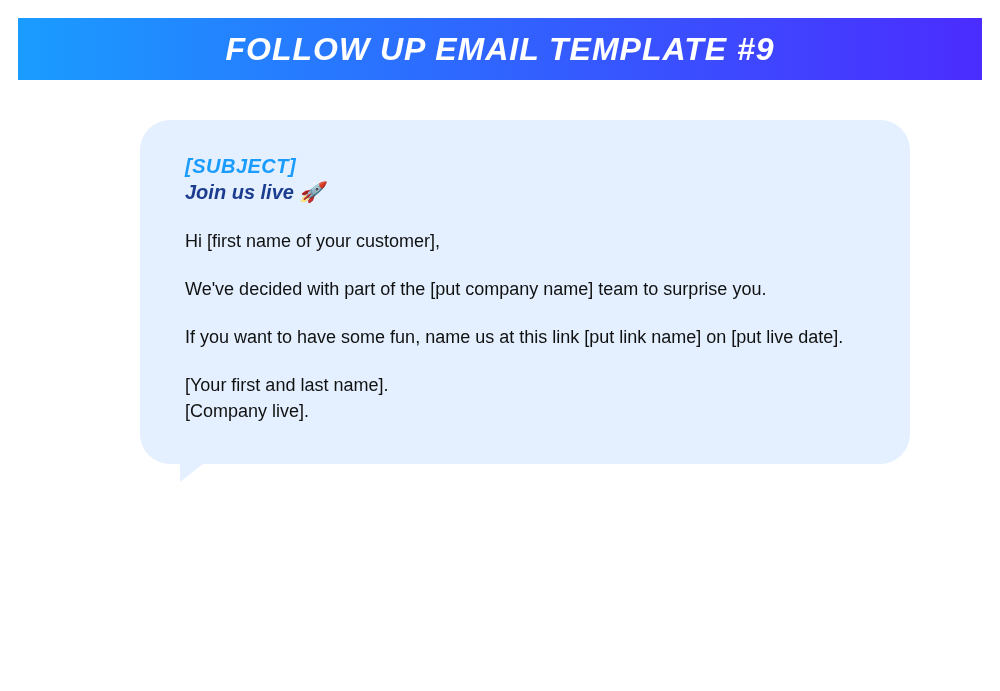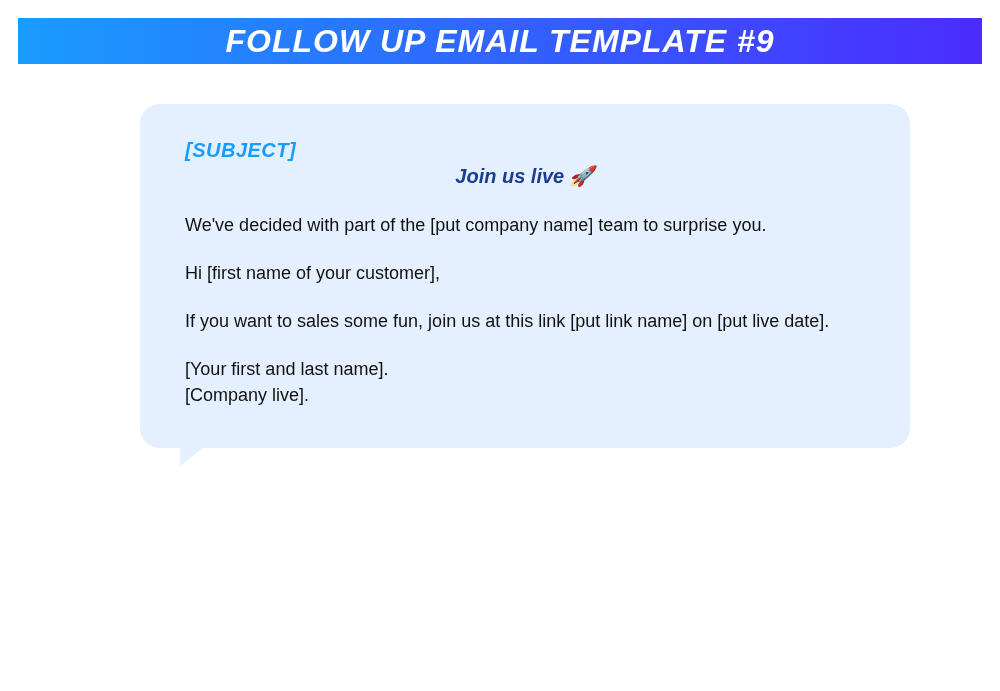--- a/index.html
+++ b/index.html
@@ -9,40 +9,40 @@
     }
     body {
       font-family: 'Segoe UI', Tahoma, Geneva, Verdana, sans-serif;
       background: #ffffff;
       width: 1000px;
       height: 691px;
       overflow: hidden;
     }
     .header-banner {
       margin: 18px 18px 0 18px;
-      height: 46px;
+      height: 62px;
       background: linear-gradient(90deg, #1a9cff 0%, #2b6fff 40%, #4b2cff 100%);
       display: flex;
       align-items: center;
       justify-content: center;
     }
     .header-title {
       color: #ffffff;
       font-weight: 900;
       font-style: italic;
       font-size: 32px;
       letter-spacing: 1px;
       text-transform: uppercase;
     }
     .bubble-wrapper {
       padding: 40px 90px 0 140px;
     }
     .speech-bubble {
       background: #e4f0ff;
-      border-radius: 20px;
+      border-radius: 30px;
       padding: 35px 45px 40px 45px;
       position: relative;
     }
     .speech-bubble::after {
       content: '';
       position: absolute;
       bottom: -18px;
       left: 40px;
       width: 0;
       height: 0;
@@ -57,21 +57,20 @@
       font-size: 20px;
       letter-spacing: 0.5px;
       margin-bottom: 2px;
     }
     .subject-line {
       color: #1c3d8f;
       font-weight: 800;
       font-style: italic;
       font-size: 20px;
       margin-bottom: 24px;
-      text-align: center;
     }
     .body-text {
       color: #111111;
       font-size: 18px;
       line-height: 1.45;
     }
     .body-para {
       margin-bottom: 22px;
     }
     .body-para:last-child {
@@ -86,22 +85,22 @@
 
 <div class="header-banner">
   <div class="header-title">FOLLOW UP EMAIL TEMPLATE #9</div>
 </div>
 
 <div class="bubble-wrapper">
   <div class="speech-bubble">
     <div class="subject-label">[SUBJECT]</div>
     <div class="subject-line">Join us live 🚀</div>
     <div class="body-text">
+      <div class="body-para">Hi [first name of your customer],</div>
       <div class="body-para">We've decided with part of the [put company name] team to surprise you.</div>
-      <div class="body-para">Hi [first name of your customer],</div>
-      <div class="body-para">If you want to sales some fun, join us at this link [put link name] on [put live date].</div>
+      <div class="body-para">If you want to have some fun, name us at this link [put link name] on [put live date].</div>
       <div class="body-para">
         <span class="sig-line">[Your first and last name].</span>
         <span class="sig-line">[Company live].</span>
       </div>
     </div>
   </div>
 </div>
 
 </body></html>

